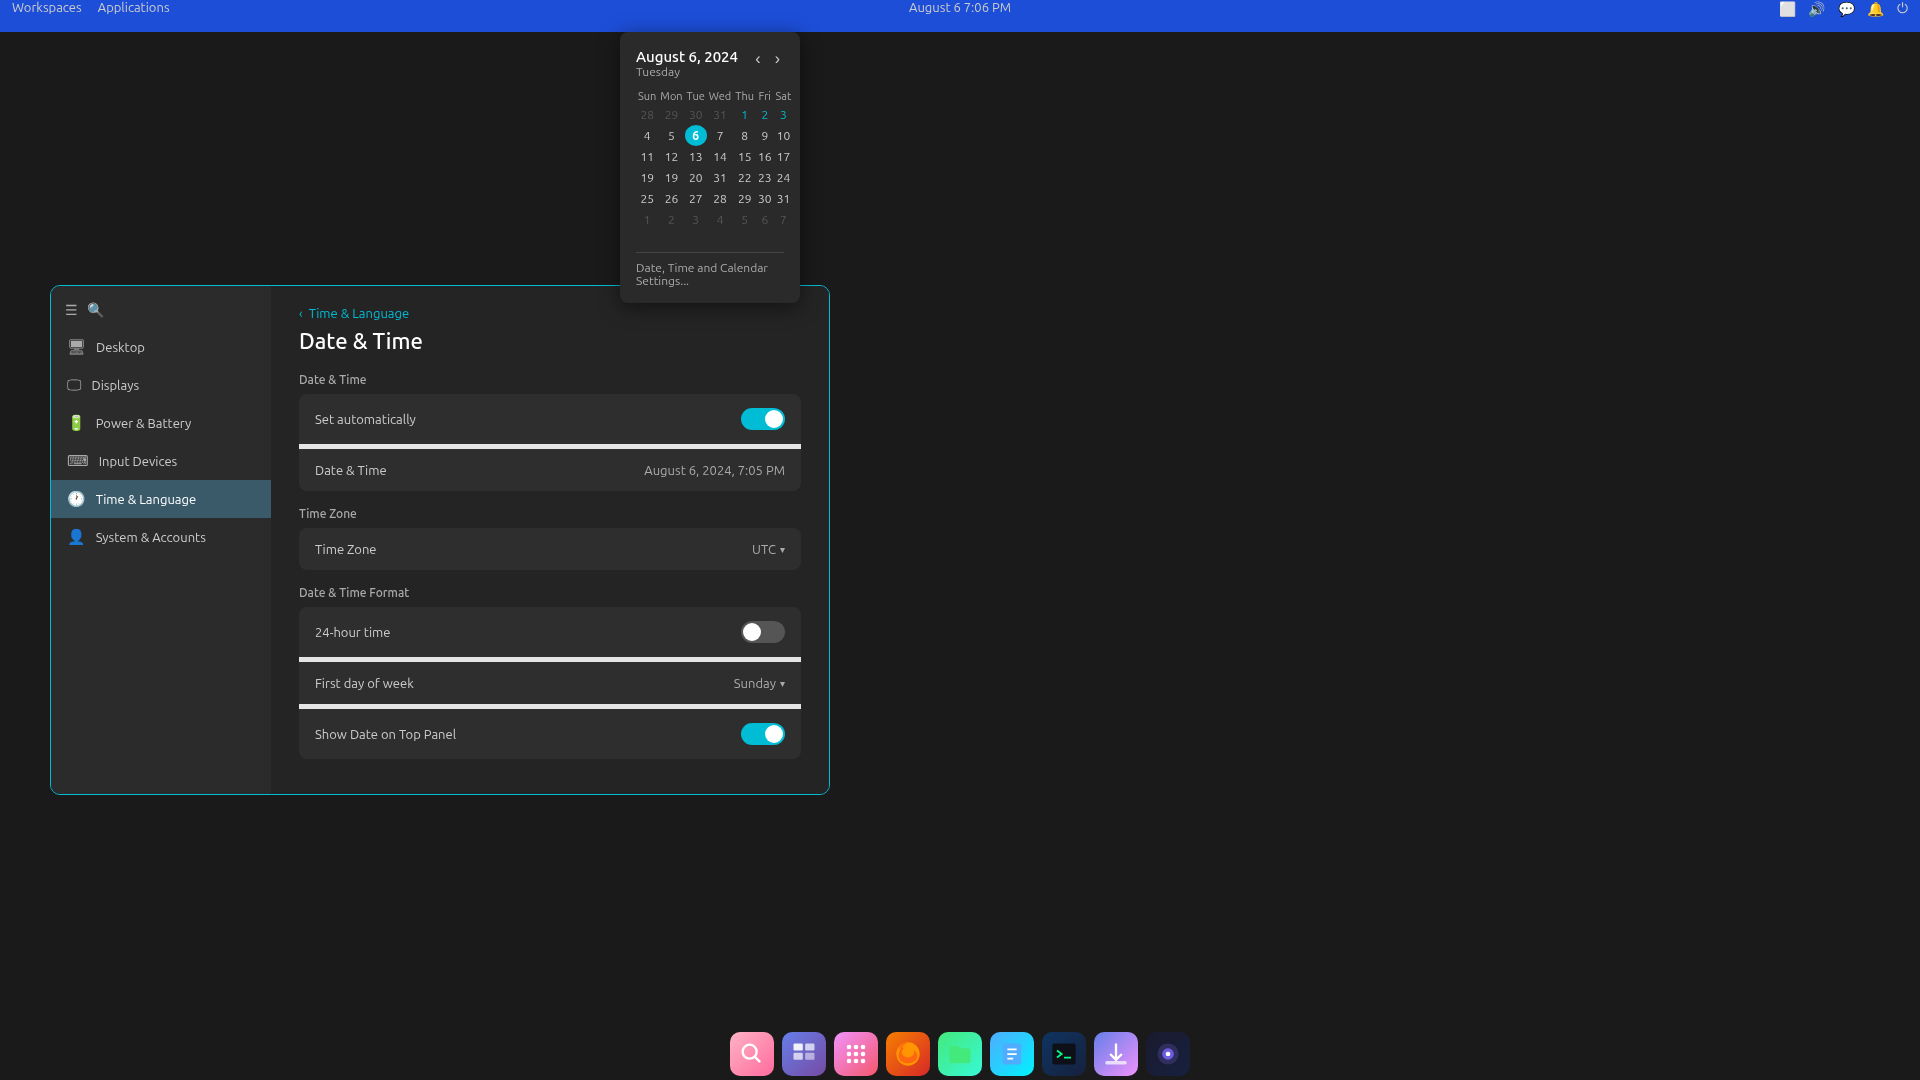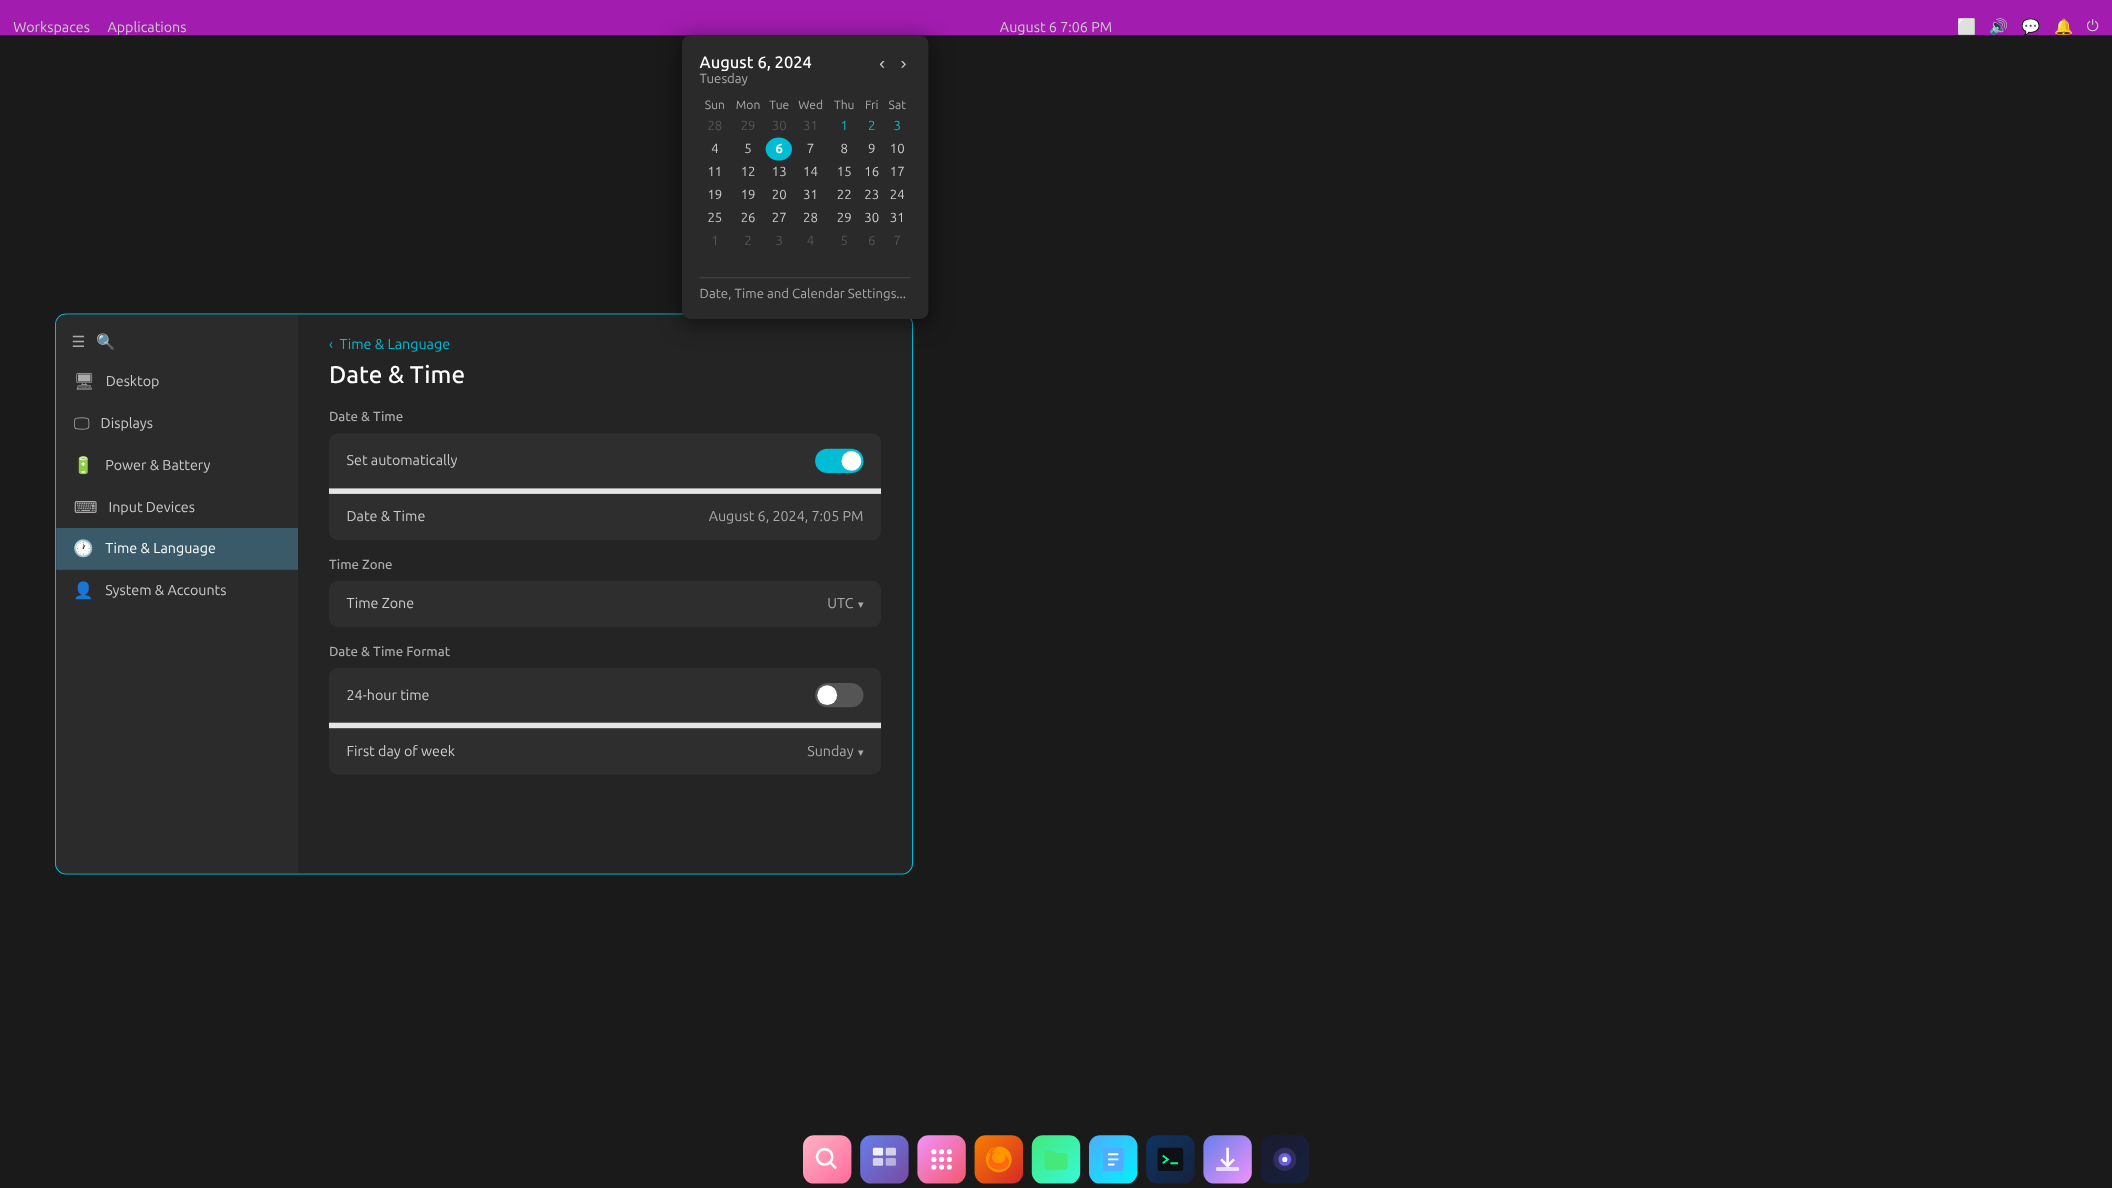--- a/index.html
+++ b/index.html
@@ -9,40 +9,40 @@
       background: #1a1a1a;
       font-family: 'Segoe UI', Ubuntu, sans-serif;
       overflow: hidden;
       position: relative;
     }
 
     
     #topbar {
       width: 100%;
       height: 32px;
-      background: #a21caf;
-      display: flex;
-      align-items: flex-end;
+      background: #1d4ed8;
+      display: flex;
+      align-items: flex-start;
       justify-content: space-between;
       padding: 0 12px;
       position: relative;
       z-index: 100;
     }
     #topbar-left { display: flex; gap: 16px; }
     #topbar-left span { color: #ccc; font-size: 13px; cursor: pointer; }
     #topbar-center { position: absolute; left: 50%; transform: translateX(-50%); color: #ccc; font-size: 13px; cursor: pointer; }
     #topbar-right { display: flex; gap: 12px; align-items: center; }
     #topbar-right .tray-icon { color: #ccc; font-size: 14px; cursor: pointer; }
 
     
     #calendar-popup {
       position: absolute;
       top: 32px;
       left: 620px;
-      width: 224px;
+      width: 180px;
       background: #2a2a2a;
       border-radius: 8px;
       padding: 16px;
       z-index: 200;
       box-shadow: 0 4px 20px rgba(0,0,0,0.5);
     }
     .cal-header { display: flex; justify-content: space-between; align-items: flex-start; margin-bottom: 10px; }
     .cal-title .cal-month { color: #fff; font-size: 15px; font-weight: 500; }
     .cal-title .cal-day-name { color: #aaa; font-size: 12px; }
     .cal-nav { display: flex; gap: 6px; align-items: center; }
@@ -386,20 +386,24 @@
             <span class="settings-row-label">24-hour time</span>
             <div class="toggle off"></div>
           </div>
           <div class="settings-row">
             <span class="settings-row-label">First day of week</span>
             <div class="dropdown-val">
               <span>Sunday</span>
                       <span class="arrow">▾</span>
             </div>
           </div>
+          <div class="settings-row">
+            <span class="settings-row-label">Show Date on Top Panel</span>
+            <div class="toggle on"></div>
+          </div>
         </div>
       </div>
   </div>
 </div>
 
 <div id="taskbar">
   <div class="dock-item magnifier" title="Magnifier">
     <svg viewBox="0 0 24 24" fill="white">
         <circle cx="10" cy="10" r="6" stroke="white" stroke-width="2" fill="none"></circle>
         <line x1="14.5" y1="14.5" x2="19" y2="19" stroke="white" stroke-width="2"></line>

